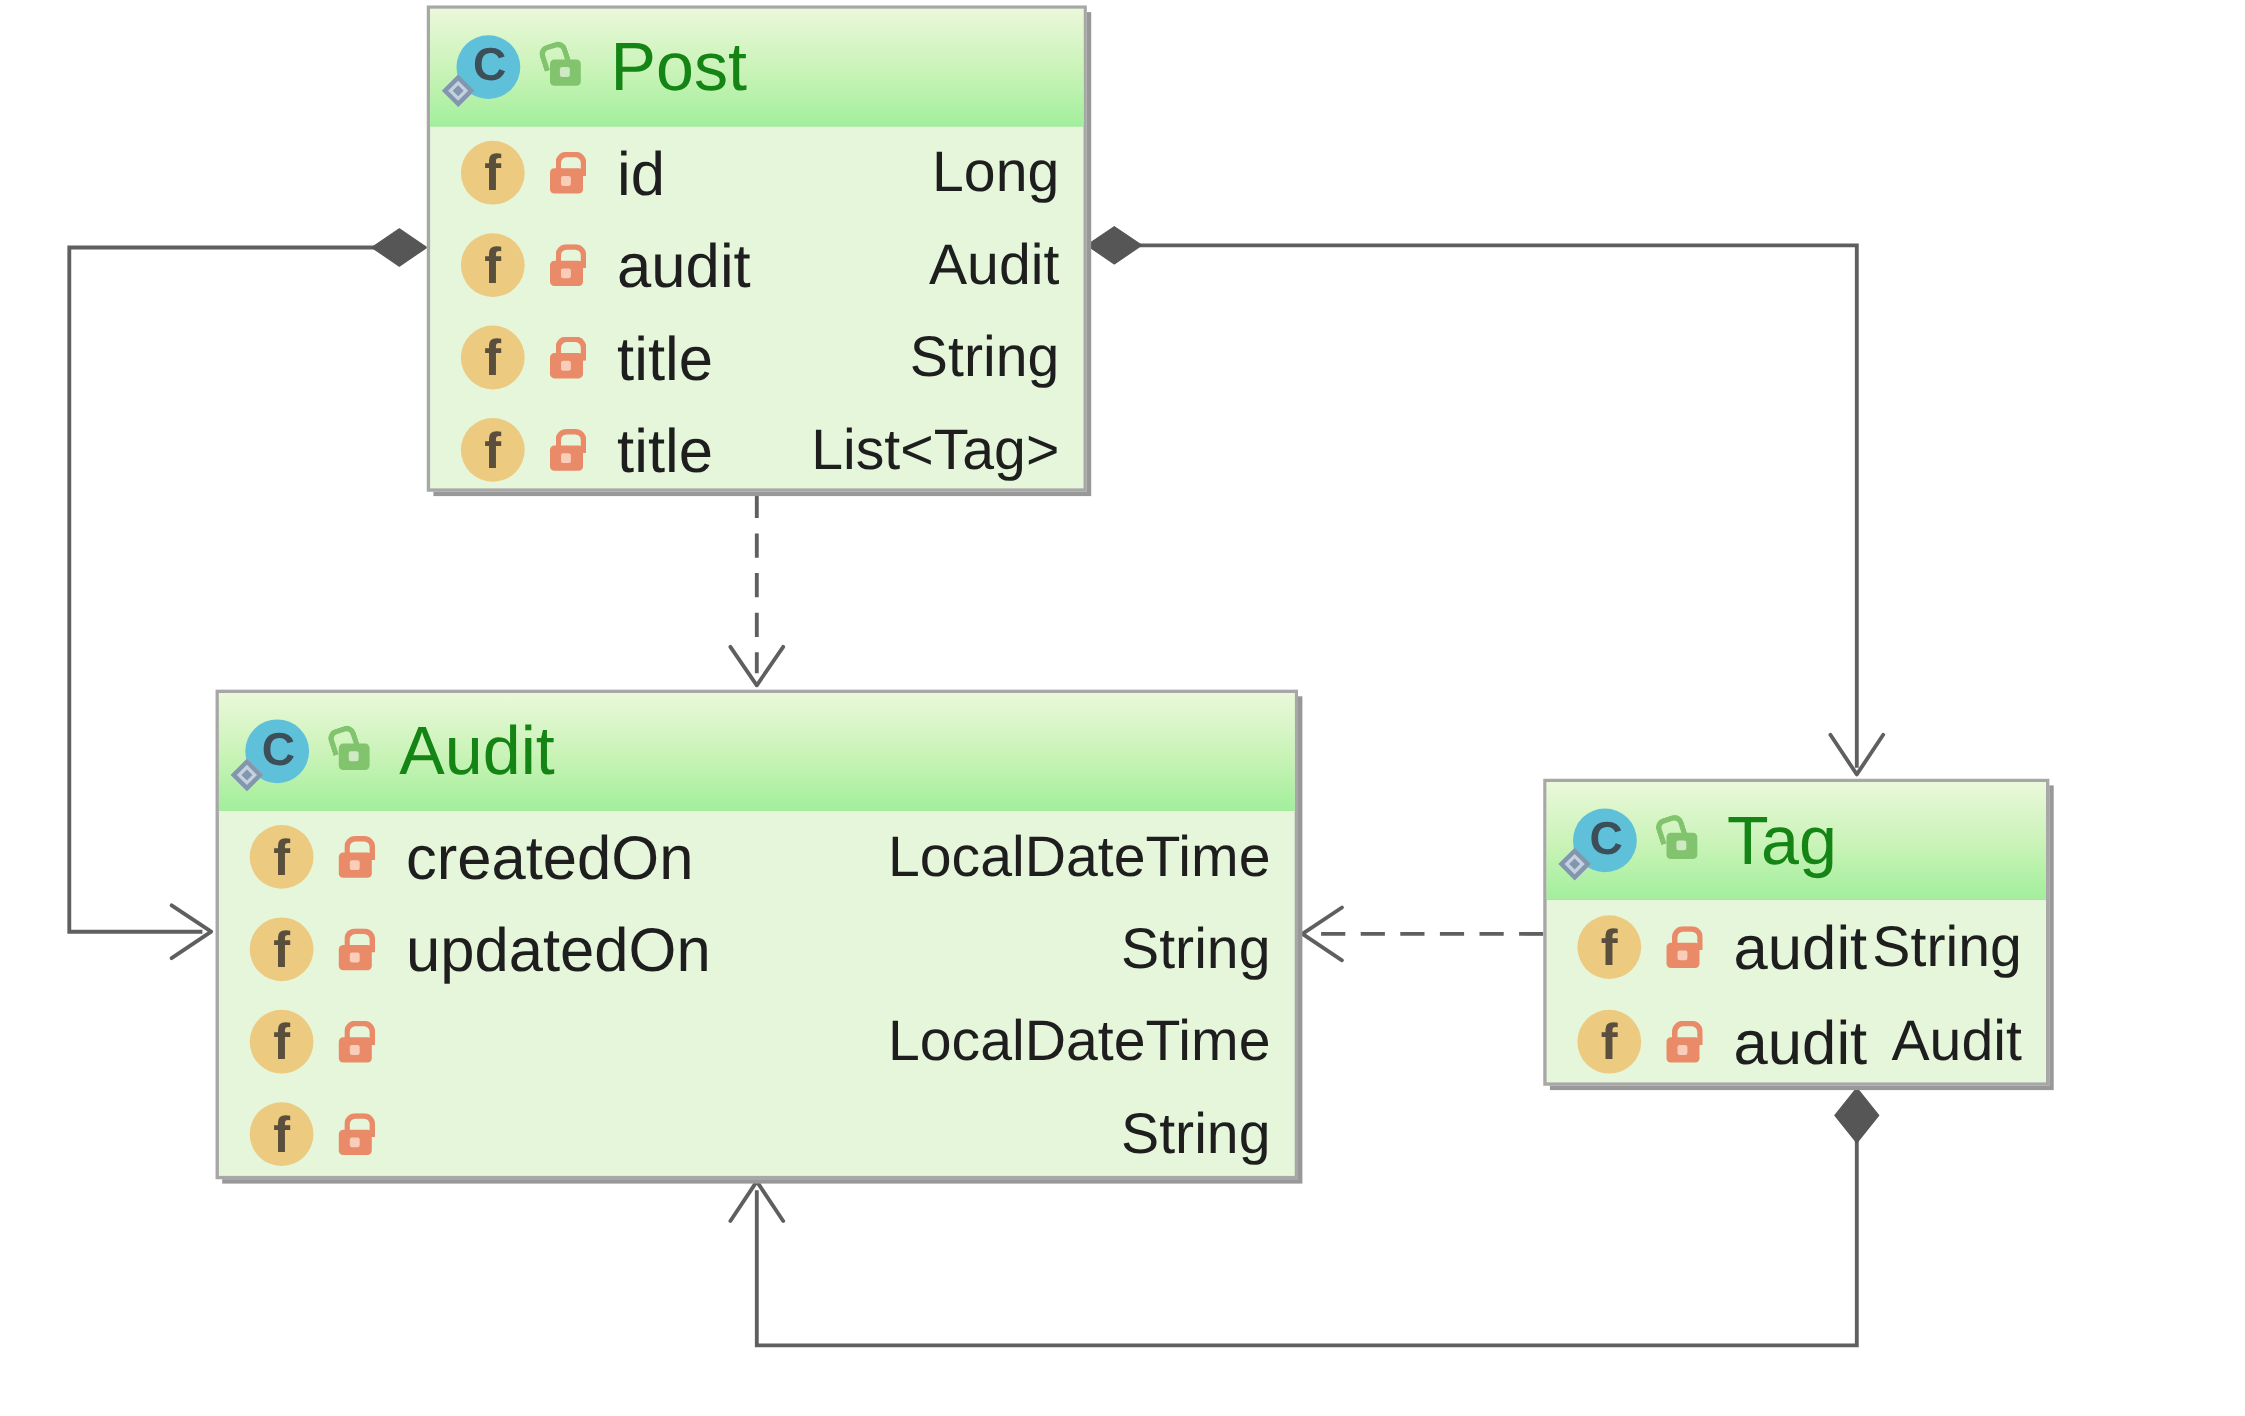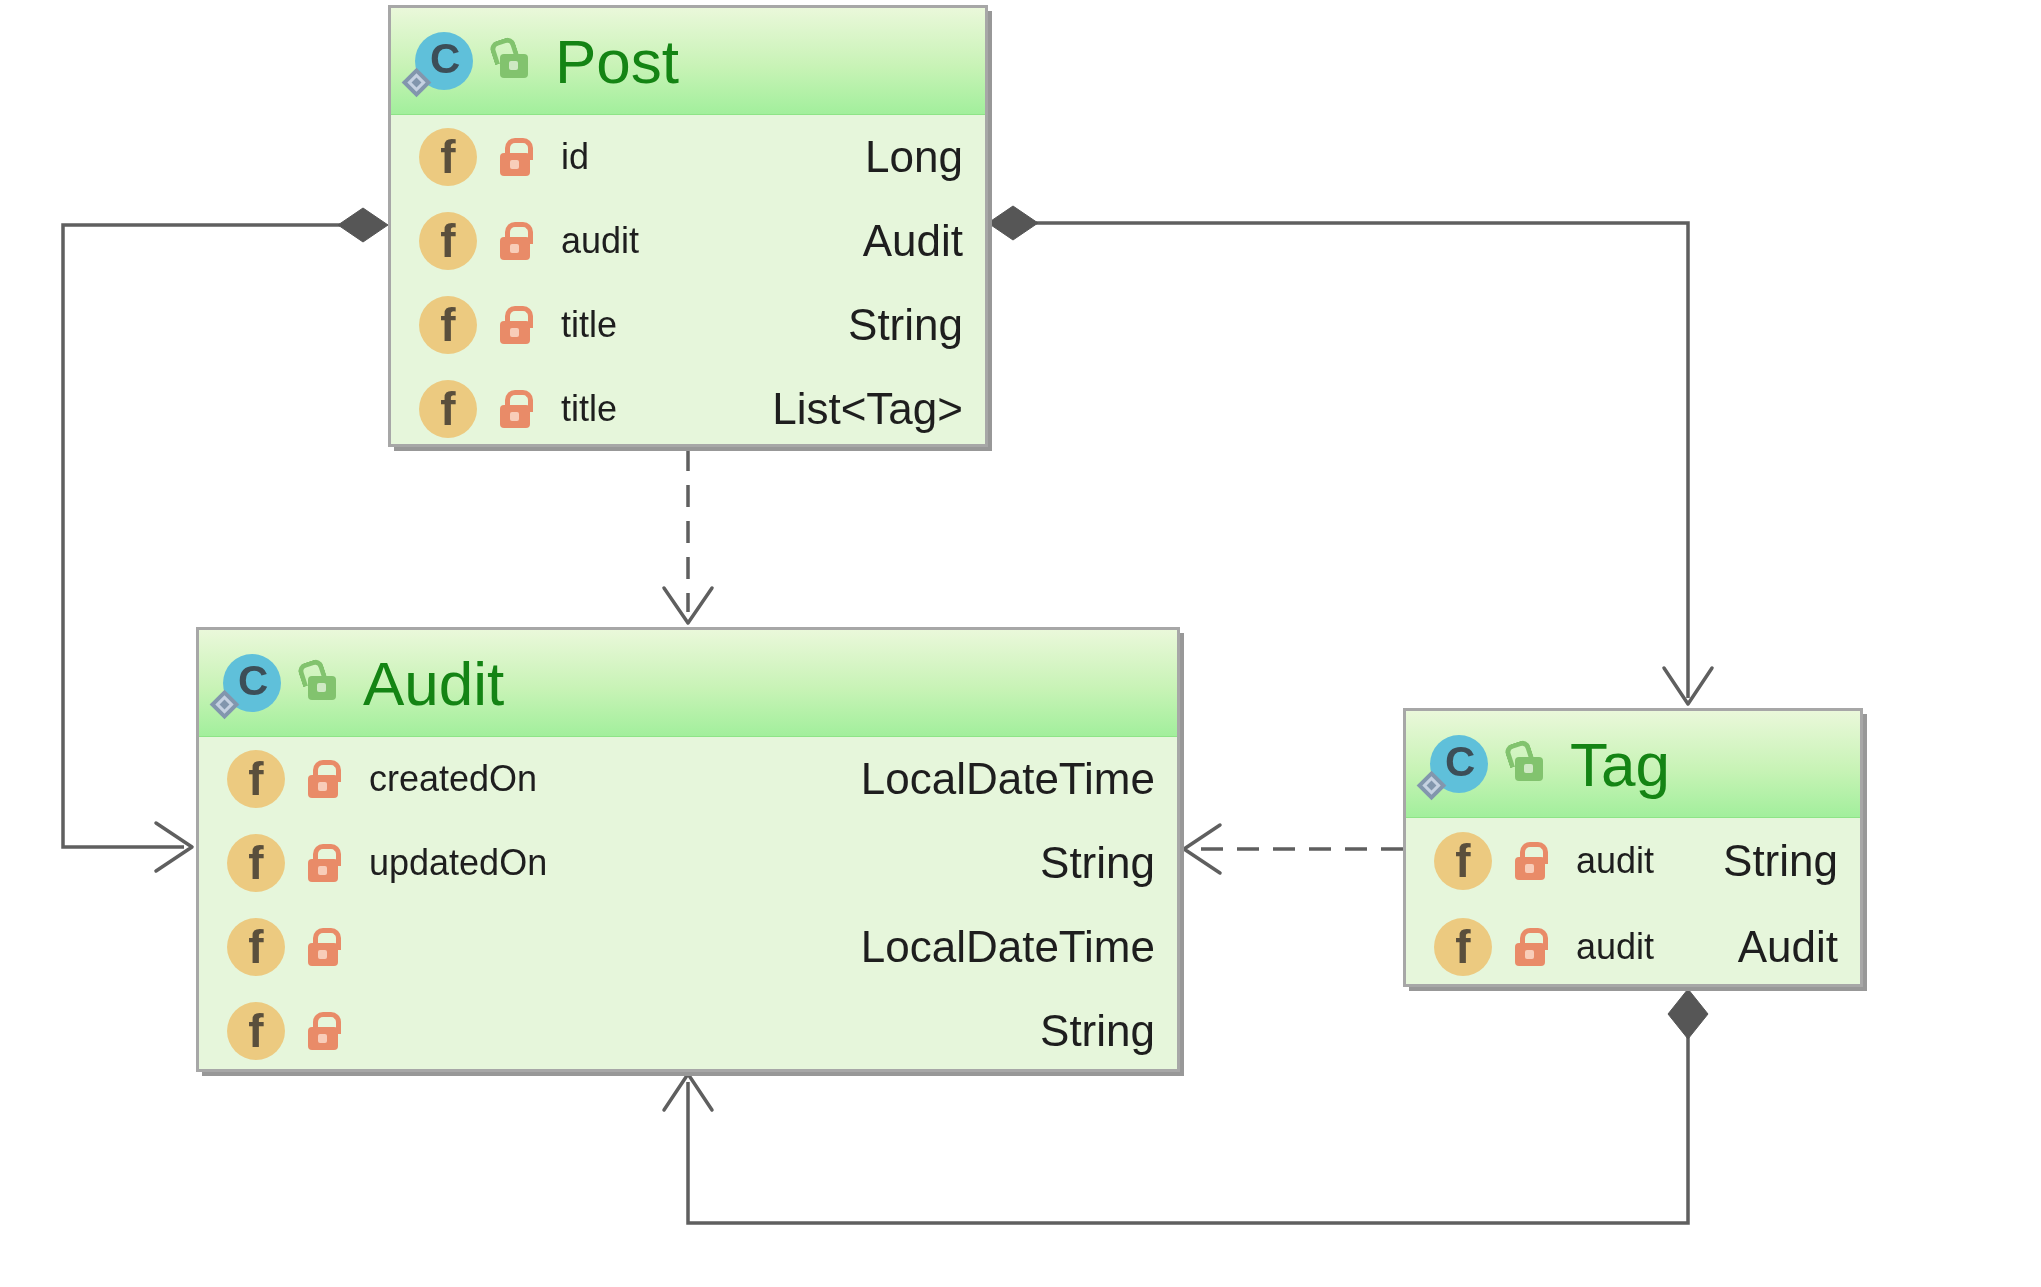--- a/index.html
+++ b/index.html
@@ -23,22 +23,22 @@
     padding:0 22px 0 24px; box-sizing:border-box;
     background:linear-gradient(180deg,#eaf8da 0%,#c8f3b6 55%,#a2ef9c 100%);
     border-bottom:1px solid #8ee487;
   }
   .cname { font-size:62px; color:#148414; margin-left:26px; }
   .crow {
     height:84px; display:flex; align-items:center;
     padding:0 22px 0 28px; box-sizing:border-box;
   }
   .crow.tall { height:86px; }
-  .fname { font-size:36px; color:#1e1e1e; margin-left:28px; white-space:nowrap; }
-  .ftype { font-size:44px; color:#1e1e1e; margin-left:auto; white-space:nowrap; }
+  .fname { font-size:56px; color:#1e1e1e; margin-left:28px; white-space:nowrap; }
+  .ftype { font-size:52px; color:#1e1e1e; margin-left:auto; white-space:nowrap; }
 
   
   .cicon { position:relative; width:58px; height:58px; flex:0 0 58px; }
   .cicon::before { content:''; position:absolute; inset:0; background:#5fc0da; border-radius:50%; }
   .cletter {
     position:absolute; left:50%; top:50%; transform:translate(-46%,-54%);
     font-size:42px; font-weight:700; color:#3c4e58; z-index:1;
   }
   .cdiamond {
     position:absolute; left:-9px; bottom:-3px; width:21px; height:21px;

